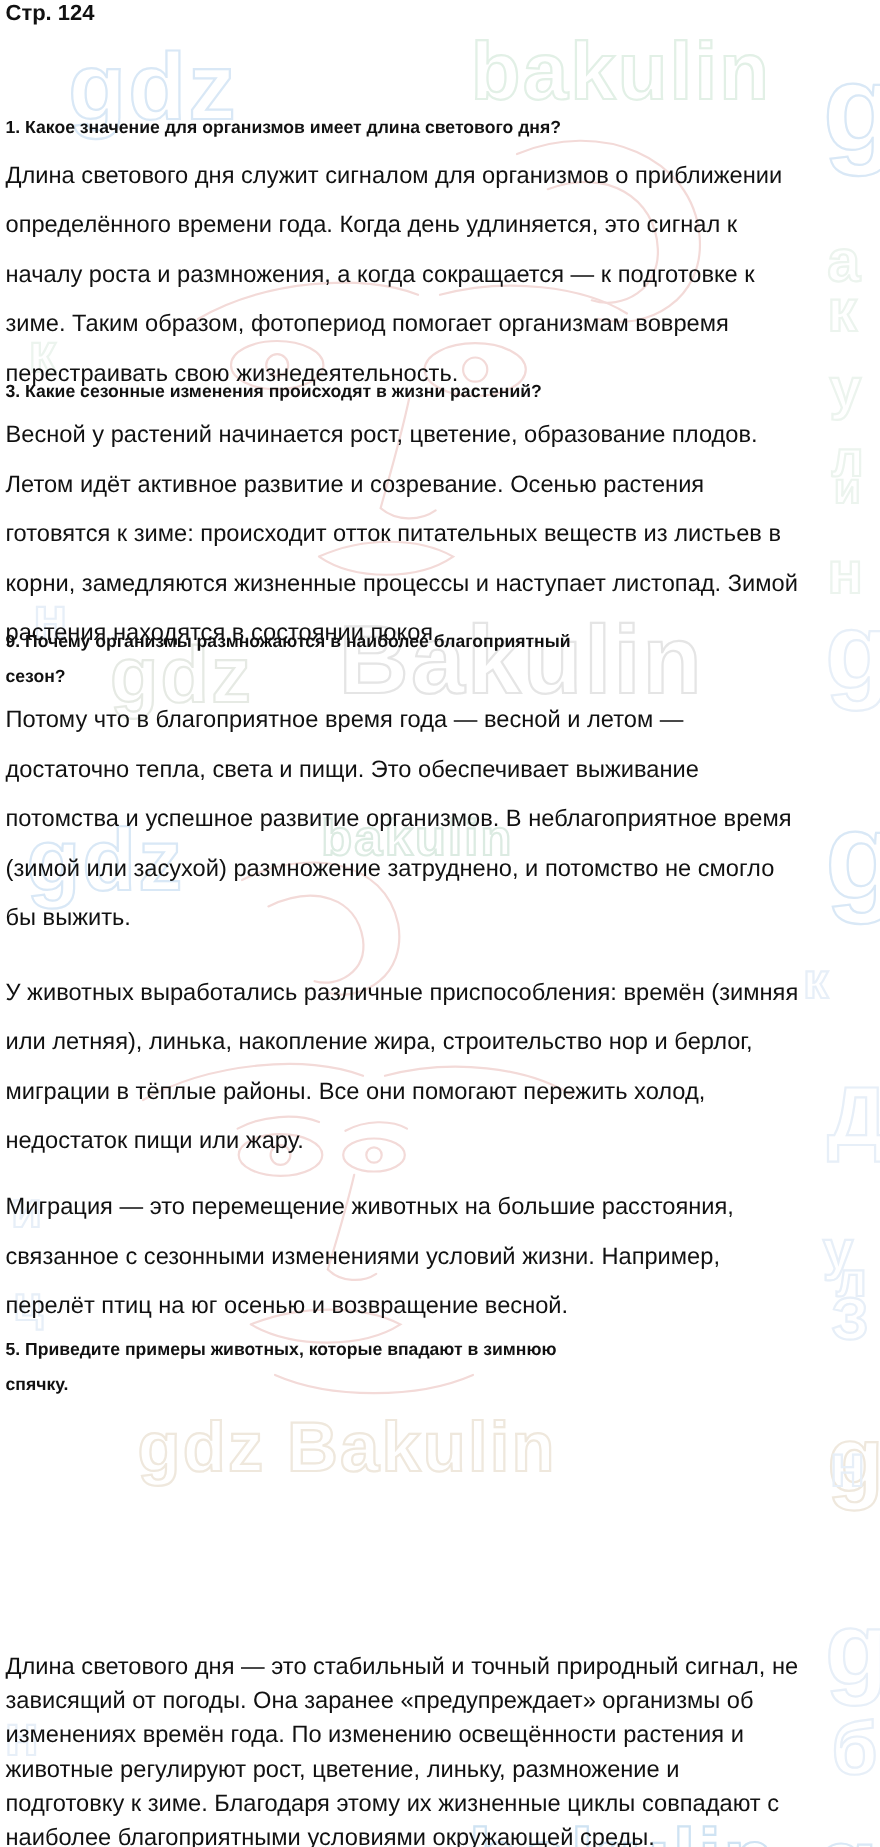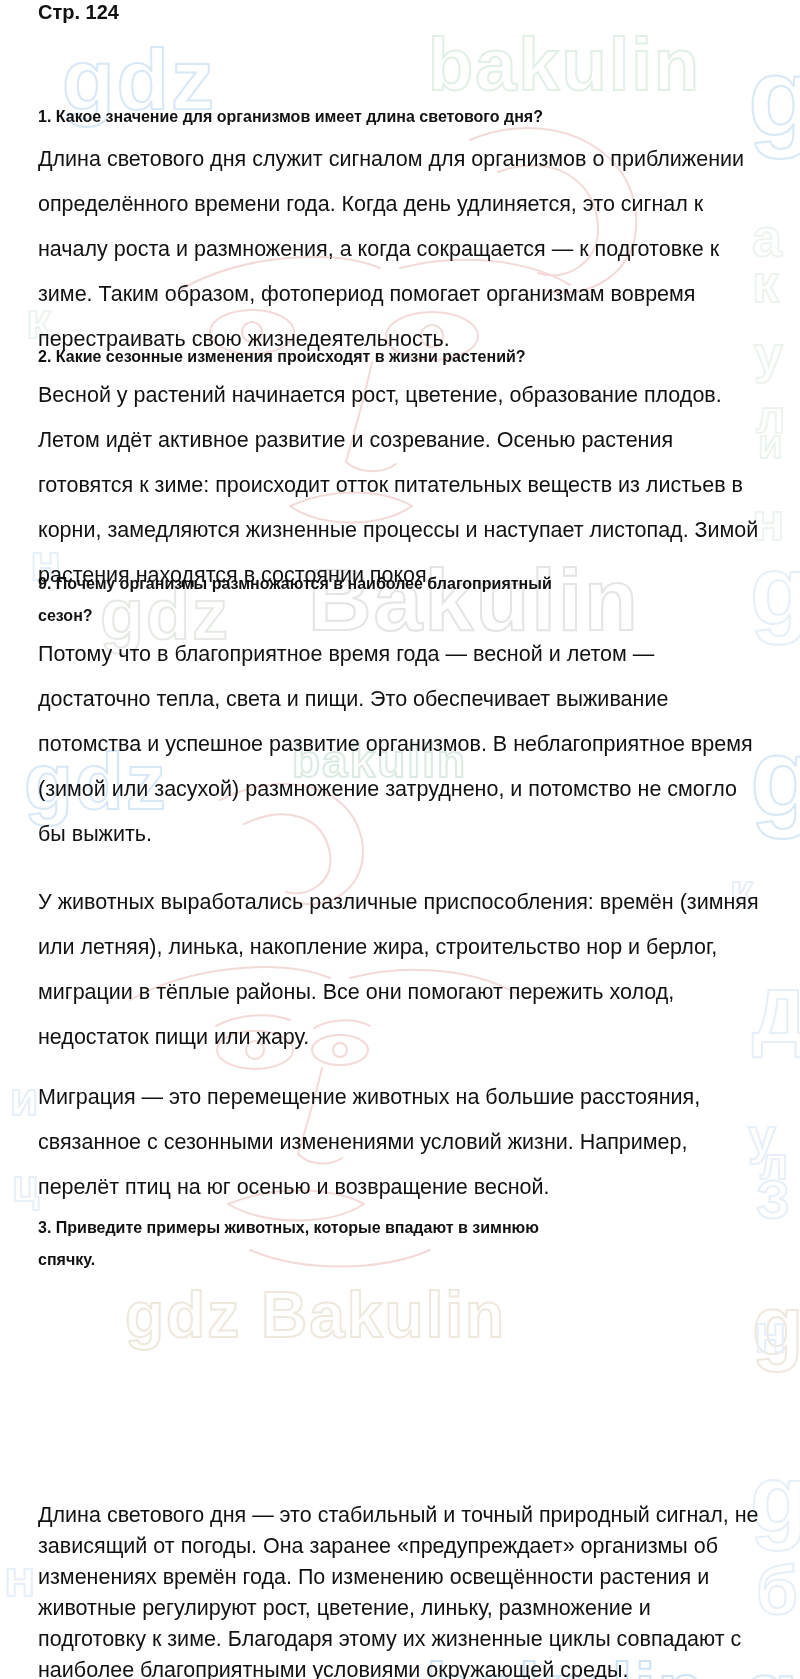--- a/index.html
+++ b/index.html
@@ -25,21 +25,21 @@
   }
   .wm.blue{-webkit-text-stroke-color:#d9e8f6;}
   .wm.mint{-webkit-text-stroke-color:#e2f0e6;}
   .wm.faintmint{-webkit-text-stroke-color:#ecf4ee;}
   .wm.gray{-webkit-text-stroke-color:#e5e5e5;}
   .wm.tan{-webkit-text-stroke-color:#efe8dd;}
   .wm.paleblue{-webkit-text-stroke-color:#e7eff8;}
   .sketch{position:absolute;left:0;top:0;}
   
   .content{position:absolute;inset:0;z-index:1;}
-  .blk{position:absolute;left:5px;right:18px;white-space:pre;margin-left:33px;}
+  .blk{position:absolute;left:5px;right:18px;white-space:pre;}
   .page-label{font-size:20px;font-weight:bold;line-height:24px;}
   .sec-title{font-size:22px;font-weight:bold;line-height:26px;}
   .q{font-size:16px;font-weight:bold;line-height:31.5px;white-space:pre;}
   .a{font-size:21.5px;font-weight:normal;line-height:45px;white-space:pre;}
   .a.tight{line-height:31px;}
 </style>
 </head>
 <body>
 
 <div class="page">
@@ -118,21 +118,21 @@
 
     <div class="blk page-label" style="top:0px">Стр. 124</div>
 
     <div class="blk q" style="top:101px">1. Какое значение для организмов имеет длина светового дня?</div>
     <div class="blk a" style="top:137px">Длина светового дня служит сигналом для организмов о приближении
 определённого времени года. Когда день удлиняется, это сигнал к
 началу роста и размножения, а когда сокращается — к подготовке к
 зиме. Таким образом, фотопериод помогает организмам вовремя
 перестраивать свою жизнедеятельность.</div>
 
-    <div class="blk q" style="top:341px">2. Какие сезонные изменения происходят в жизни растений?</div>
+    <div class="blk q" style="top:341px">3. Какие сезонные изменения происходят в жизни растений?</div>
     <div class="blk a" style="top:373px">Весной у растений начинается рост, цветение, образование плодов.
 Летом идёт активное развитие и созревание. Осенью растения
 готовятся к зиме: происходит отток питательных веществ из листьев в
 корни, замедляются жизненные процессы и наступает листопад. Зимой
 растения находятся в состоянии покоя.</div>
 
     <div class="blk q" style="top:568px">9. Почему организмы размножаются в наиболее благоприятный
 сезон?</div>
     <div class="blk a" style="top:632px">Потому что в благоприятное время года — весной и летом —
 достаточно тепла, света и пищи. Это обеспечивает выживание
@@ -142,21 +142,21 @@
 
     <div class="blk a" style="top:880px">У животных выработались различные приспособления: времён (зимняя
 или летняя), линька, накопление жира, строительство нор и берлог,
 миграции в тёплые районы. Все они помогают пережить холод,
 недостаток пищи или жару.</div>
 
     <div class="blk a" style="top:1075px">Миграция — это перемещение животных на большие расстояния,
 связанное с сезонными изменениями условий жизни. Например,
 перелёт птиц на юг осенью и возвращение весной.</div>
 
-    <div class="blk q" style="top:1212px">3. Приведите примеры животных, которые впадают в зимнюю
+    <div class="blk q" style="top:1212px">5. Приведите примеры животных, которые впадают в зимнюю
 спячку.</div>
 
     <div class="blk a tight" style="top:1500px">Длина светового дня — это стабильный и точный природный сигнал, не
 зависящий от погоды. Она заранее «предупреждает» организмы об
 изменениях времён года. По изменению освещённости растения и
 животные регулируют рост, цветение, линьку, размножение и
 подготовку к зиме. Благодаря этому их жизненные циклы совпадают с
 наиболее благоприятными условиями окружающей среды.</div>
 
   </div>

